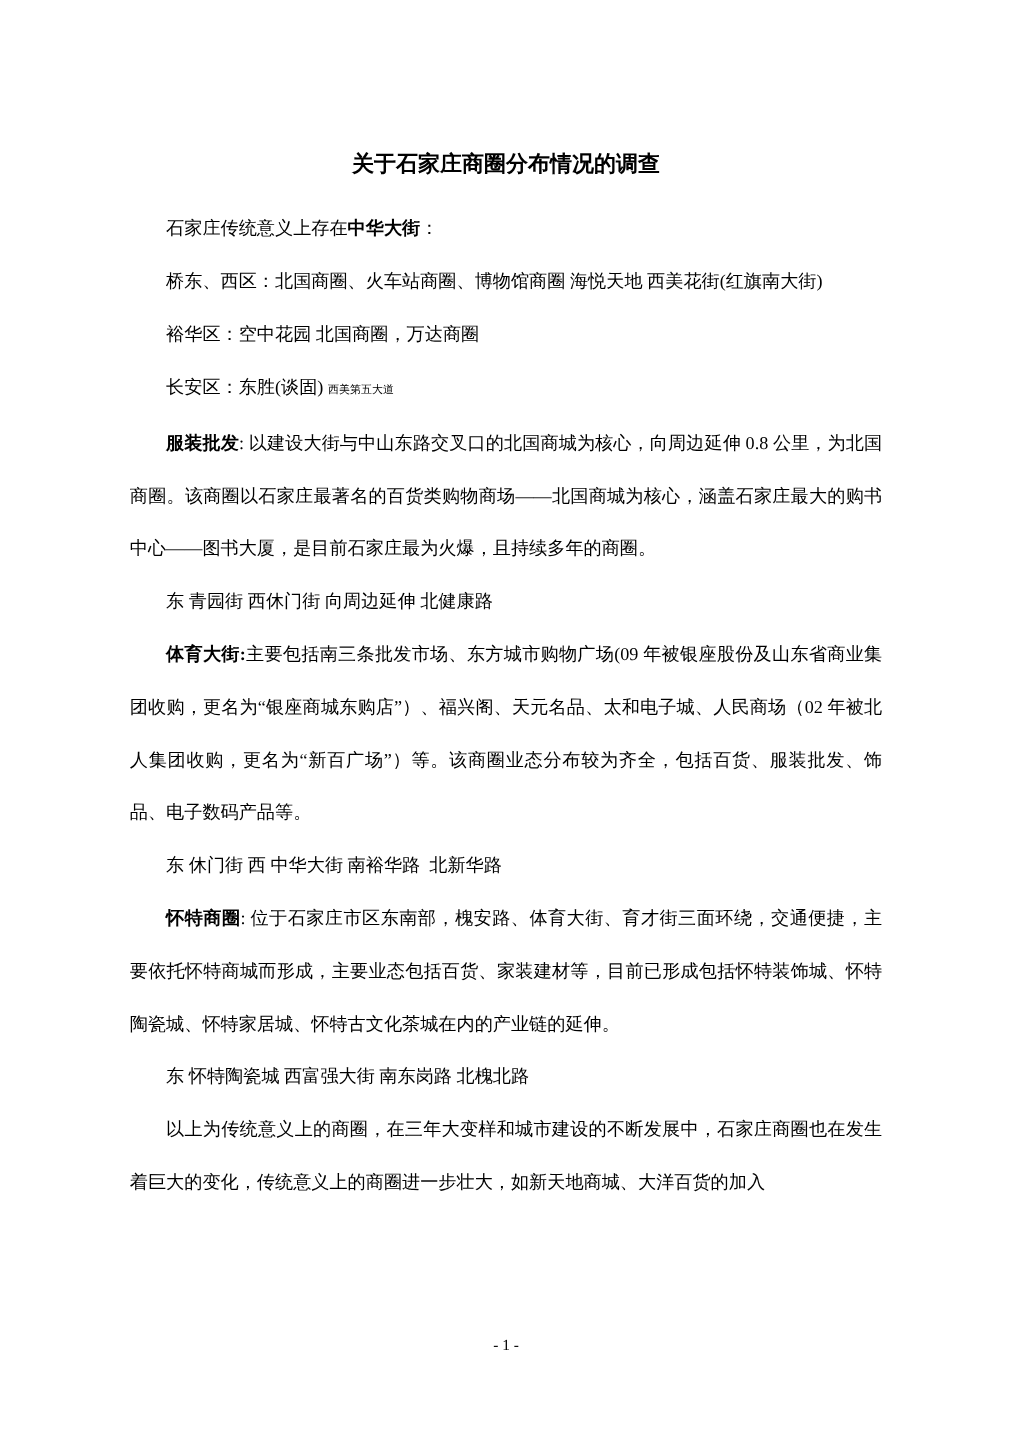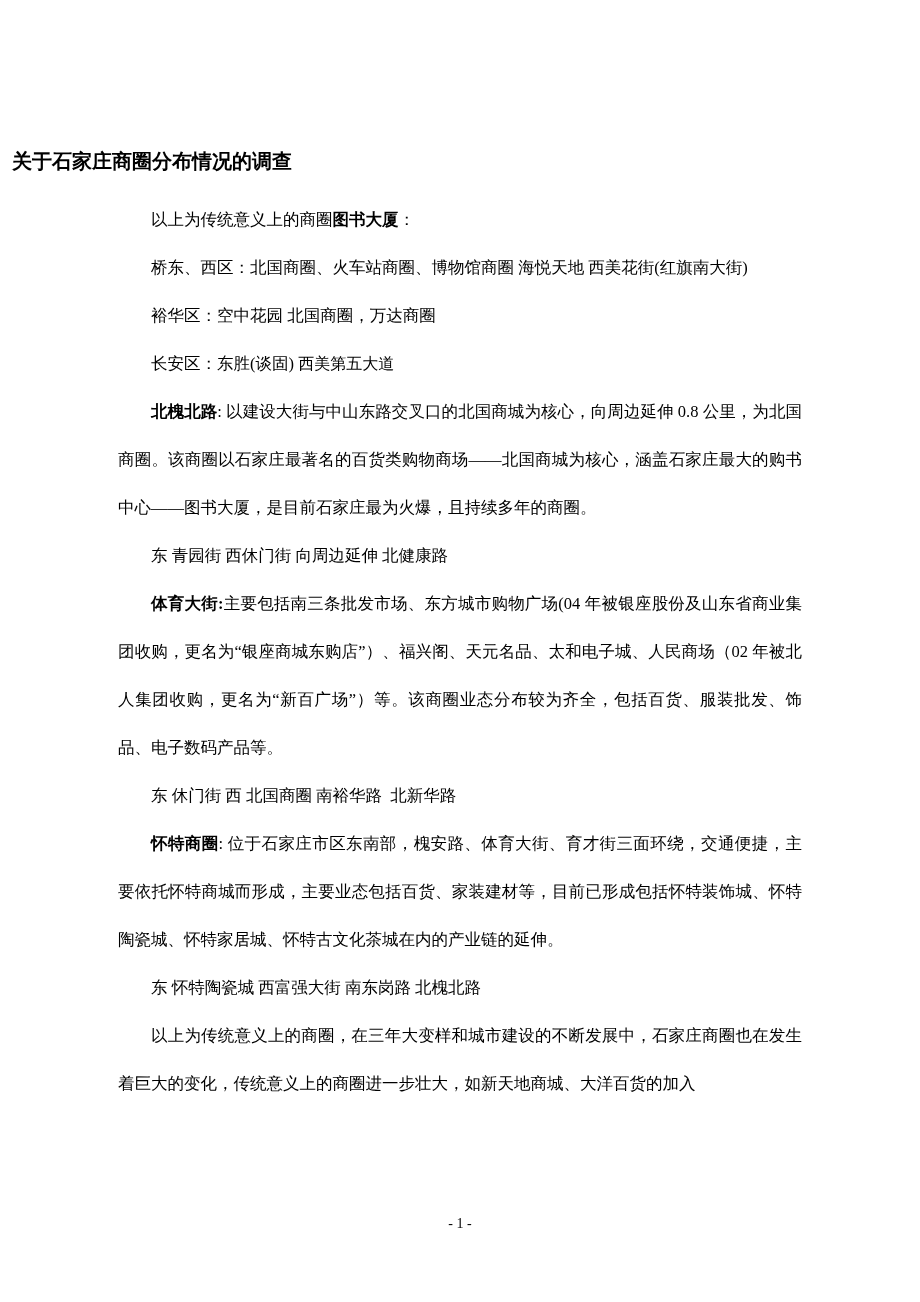--- a/index.html
+++ b/index.html
@@ -10,64 +10,65 @@
   .page {
     position: relative;
     width: 920px;
     height: 1302px;
     background: #ffffff;
     color: #000000;
     font-family: "Liberation Serif", "DejaVu Serif", serif;
     overflow: hidden;
   }
   .title {
-    margin: 12px;
+    margin: 0;
     padding-top: 135px;
+    text-align: center;
     font-size: 20px;
     line-height: 28px;
     font-weight: 700;
   }
   .content {
     margin: 21px 118px 0 118px;
   }
   .para {
     margin: 0;
     font-size: 16.5px;
     line-height: 48px;
     text-indent: 2em;
     text-align: justify;
     white-space: pre-wrap;
   }
   .bold {
     font-weight: 700;
   }
   .small {
-    font-size: 16px;
+    font-size: 10px;
   }
   .footer {
     position: absolute;
     left: 0;
     right: 0;
     bottom: 70px;
     text-align: center;
     font-size: 14px;
   }
 </style>
 </head>
 <body>
 
 <div class="page">
   <h1 class="title">关于石家庄商圈分布情况的调查</h1>
   <div class="content">
-      <p class="para"><span>以上为传统意义上的商圈</span><span class="bold">图书大厦</span><span>：</span></p>
+      <p class="para"><span>石家庄传统意义上存在</span><span class="bold">中华大街</span><span>：</span></p>
       <p class="para"><span>桥东、西区：北国商圈、火车站商圈、博物馆商圈 海悦天地 西美花街(红旗南大街)</span></p>
       <p class="para"><span>裕华区：空中花园 北国商圈，万达商圈</span></p>
       <p class="para"><span>长安区：东胜(谈固) </span><span class="small">西美第五大道</span></p>
-      <p class="para"><span class="bold">北槐北路</span><span>: 以建设大街与中山东路交叉口的北国商城为核心，向周边延伸 0.8 公里，为北国商圈。该商圈以石家庄最著名的百货类购物商场——北国商城为核心，涵盖石家庄最大的购书中心——图书大厦，是目前石家庄最为火爆，且持续多年的商圈。</span></p>
+      <p class="para"><span class="bold">服装批发</span><span>: 以建设大街与中山东路交叉口的北国商城为核心，向周边延伸 0.8 公里，为北国商圈。该商圈以石家庄最著名的百货类购物商场——北国商城为核心，涵盖石家庄最大的购书中心——图书大厦，是目前石家庄最为火爆，且持续多年的商圈。</span></p>
       <p class="para"><span>东 青园街 西休门街 向周边延伸 北健康路</span></p>
-      <p class="para"><span class="bold">体育大街:</span><span>主要包括南三条批发市场、东方城市购物广场(04 年被银座股份及山东省商业集团收购，更名为“银座商城东购店”）、福兴阁、天元名品、太和电子城、人民商场（02 年被北人集团收购，更名为“新百广场”）等。该商圈业态分布较为齐全，包括百货、服装批发、饰品、电子数码产品等。</span></p>
-      <p class="para"><span>东 休门街 西 北国商圈 南裕华路  北新华路</span></p>
+      <p class="para"><span class="bold">体育大街:</span><span>主要包括南三条批发市场、东方城市购物广场(09 年被银座股份及山东省商业集团收购，更名为“银座商城东购店”）、福兴阁、天元名品、太和电子城、人民商场（02 年被北人集团收购，更名为“新百广场”）等。该商圈业态分布较为齐全，包括百货、服装批发、饰品、电子数码产品等。</span></p>
+      <p class="para"><span>东 休门街 西 中华大街 南裕华路  北新华路</span></p>
       <p class="para"><span class="bold">怀特商圈</span><span>: 位于石家庄市区东南部，槐安路、体育大街、育才街三面环绕，交通便捷，主要依托怀特商城而形成，主要业态包括百货、家装建材等，目前已形成包括怀特装饰城、怀特陶瓷城、怀特家居城、怀特古文化茶城在内的产业链的延伸。</span></p>
       <p class="para"><span>东 怀特陶瓷城 西富强大街 南东岗路 北槐北路</span></p>
       <p class="para"><span>以上为传统意义上的商圈，在三年大变样和城市建设的不断发展中，石家庄商圈也在发生着巨大的变化，传统意义上的商圈进一步壮大，如新天地商城、大洋百货的加入</span></p>
     </div>
   <div class="footer">- 1 -</div>
 </div>
 
 </body></html>

